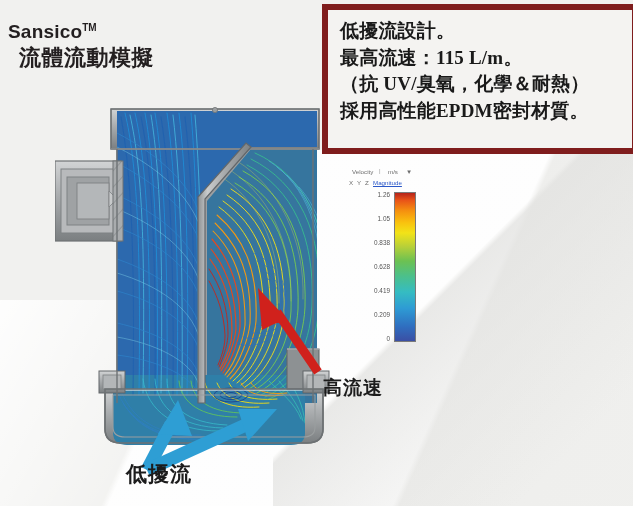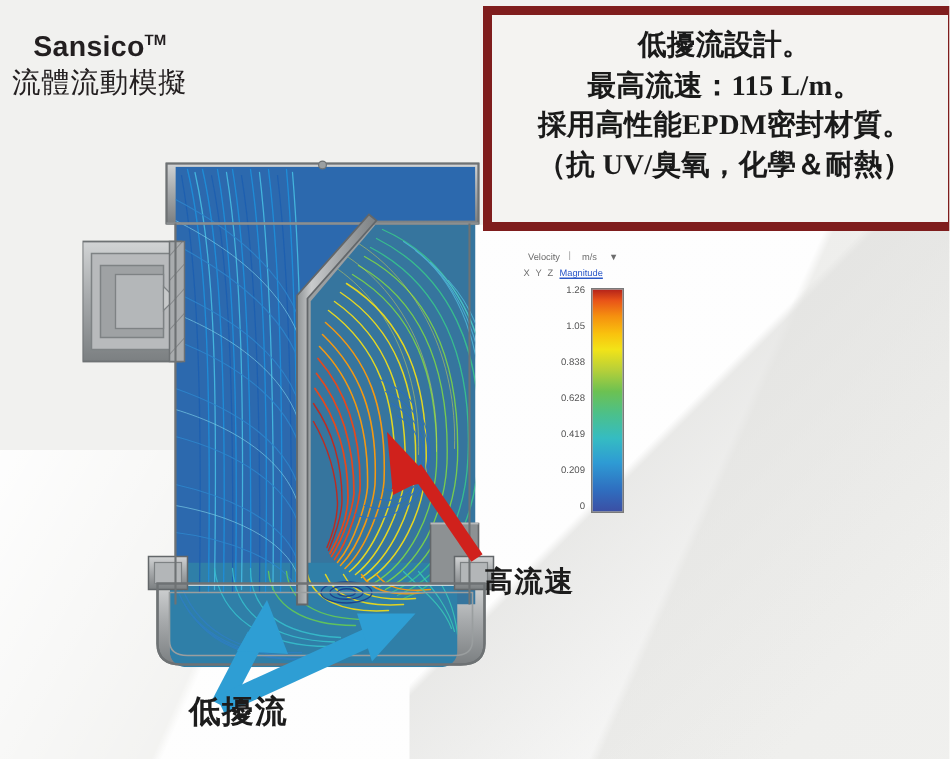--- a/index.html
+++ b/index.html
@@ -7,21 +7,20 @@
     padding: 0;
     background: #ffffff;
   }
   #stage {
     position: relative;
     width: 633px;
     height: 506px;
     overflow: hidden;
     background: #f2f2f0;
     font-family: "Liberation Sans", sans-serif;
-    text-align: center;
   }
   
   .bg-base {
     position: absolute;
     inset: 0;
     background: #f1f1ef;
   }
   .bg-sheen-a {
     position: absolute;
     left: -80px;
@@ -77,26 +76,27 @@
   }
   #product-line {
     font-size: 21px;
     font-weight: bold;
     letter-spacing: 1.6px;
     line-height: 1.25;
     margin-top: 1px;
     white-space: nowrap;
   }
   #subtitle-line {
-    font-size: 19px;
-    font-weight: normal;
+    font-size: 22px;
+    font-weight: bold;
     letter-spacing: 0.5px;
     line-height: 1.25;
     margin-top: 2px;
     white-space: nowrap;
+    margin-left: 11px;
   }
 
   
   #spec-box {
     position: absolute;
     left: 322px;
     top: 4px;
     width: 316px;
     height: 150px;
     box-sizing: border-box;
@@ -483,22 +483,22 @@
         <path d="M258,46 L258,300" stroke="#6e7274" stroke-width="1.4" fill="none"></path>
 
         <circle cx="160" cy="7" r="2.6" fill="#9b9fa1" stroke="#6e7274" stroke-width="0.8"></circle>
       </g>
     </svg>
   </div>
 
   <div id="spec-box">
     <div class="spec-line">低擾流設計。</div>
     <div class="spec-line">最高流速：115  L/m。</div>
+    <div class="spec-line">（抗  UV/臭氧，化學＆耐熱）</div>
     <div class="spec-line">採用高性能EPDM密封材質。</div>
-    <div class="spec-line">（抗  UV/臭氧，化學＆耐熱）</div>
   </div>
 
   <div id="velocity-legend">
     <div id="legend-head">
       <span class="lh-title">Velocity</span>
       <span class="lh-bar">|</span>
       <span class="lh-unit">m/s</span>
       <span class="lh-caret">▼</span>
     </div>
     <div id="legend-comp">

